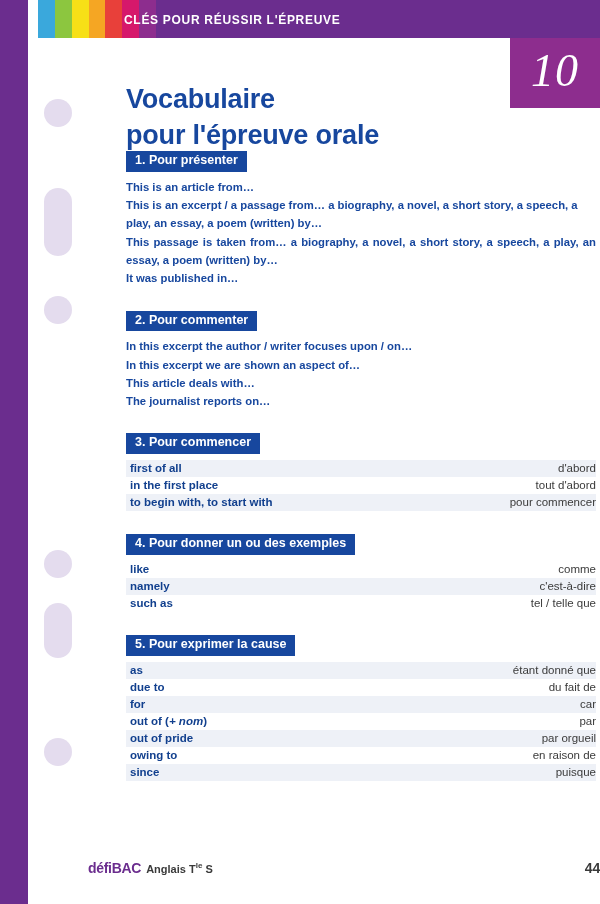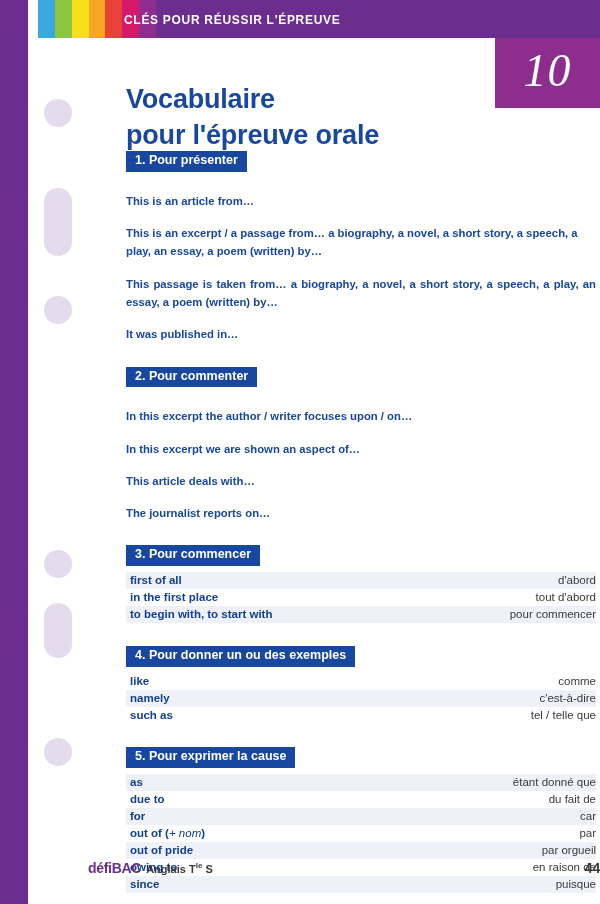--- a/index.html
+++ b/index.html
@@ -55,21 +55,21 @@
     position: absolute;
     left: 38px; top: 38px;
     width: 562px; height: 866px;
     background: #ffffff;
   }
 
   
   .numbox {
     position: absolute;
     right: 0; top: 0;
-    width: 105px; height: 70px;
+    width: 90px; height: 70px;
     background: #8e2f8e;
     background: #8d2d8e;
     display: flex;
     align-items: center;
     justify-content: center;
   }
   .numbox .num {
     color: #ffffff;
     font-family: "Liberation Serif", serif;
     font-style: italic;
@@ -129,21 +129,21 @@
     margin: 0 0 6px 38px;
     line-height: 1.1;
   }
   .sec-head.first { margin-top: 0; }
 
   .para {
     color: #17479e;
     font-size: 11.3px;
     font-weight: bold;
     line-height: 1.62;
-    margin: 14px 0 0 38px;
+    margin: 0 0 0 38px;
     width: 470px;
   }
   .para.justify { text-align: justify; }
 
   .spacer-lg { height: 22px; }
 
   
   table.voc {
     margin-left: 38px;
     border-collapse: collapse;
@@ -161,21 +161,21 @@
     font-weight: bold;
   }
   table.voc td.fr {
     color: #3b3b3b;
     font-weight: normal;
     padding-left: 8px;
     text-align: right;
   }
   table.voc tr.shade td { background: #eef1f7; }
   table.voc tr.plain td { background: #ffffff; }
-  .ital { font-style: italic; font-weight: normal; }
+  .ital { font-style: italic; font-weight: bold; }
 
   
   .footer {
     position: absolute;
     left: 50px; bottom: 28px;
     width: 520px;
     display: flex;
     align-items: baseline;
     justify-content: space-between;
   }

